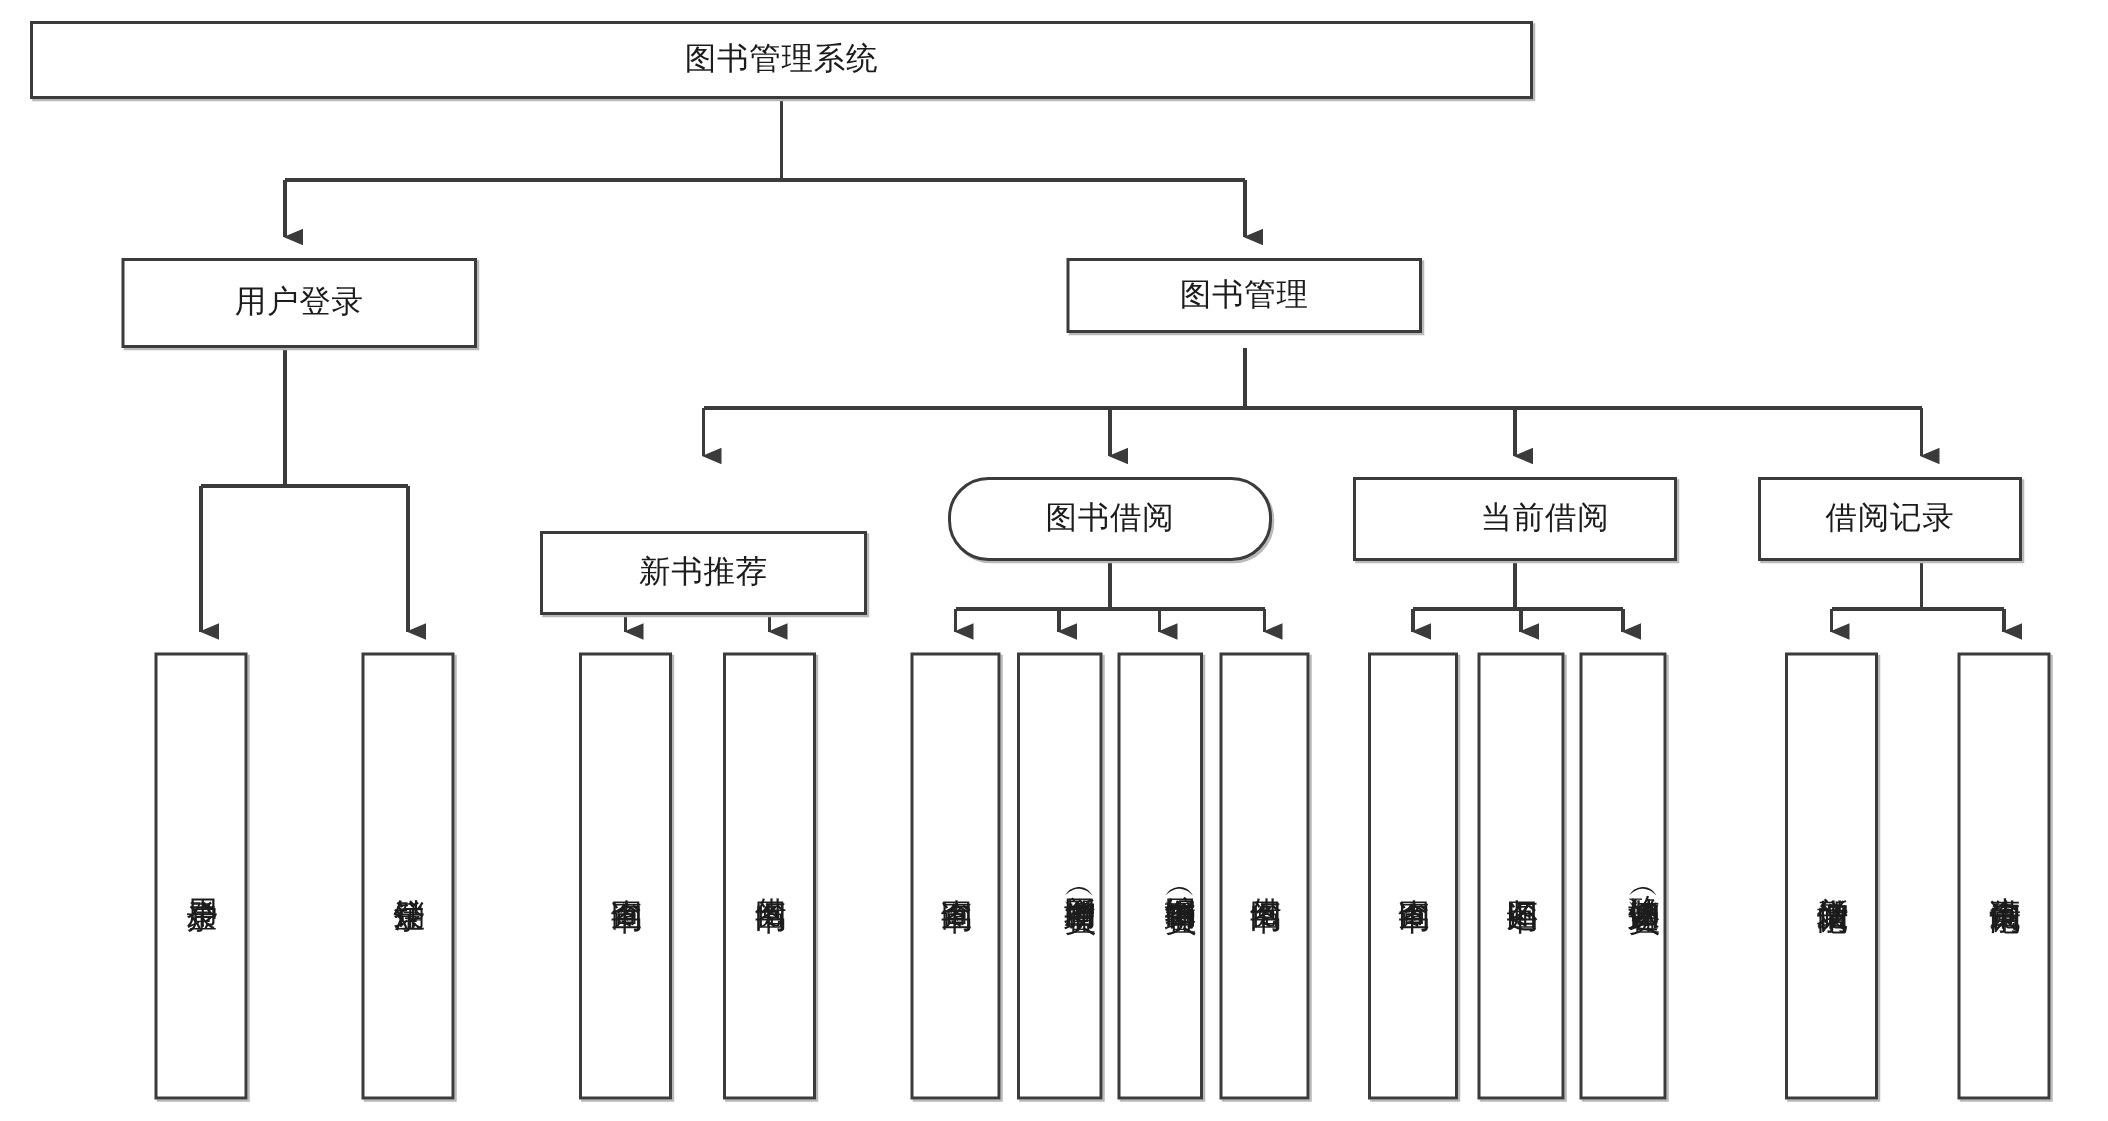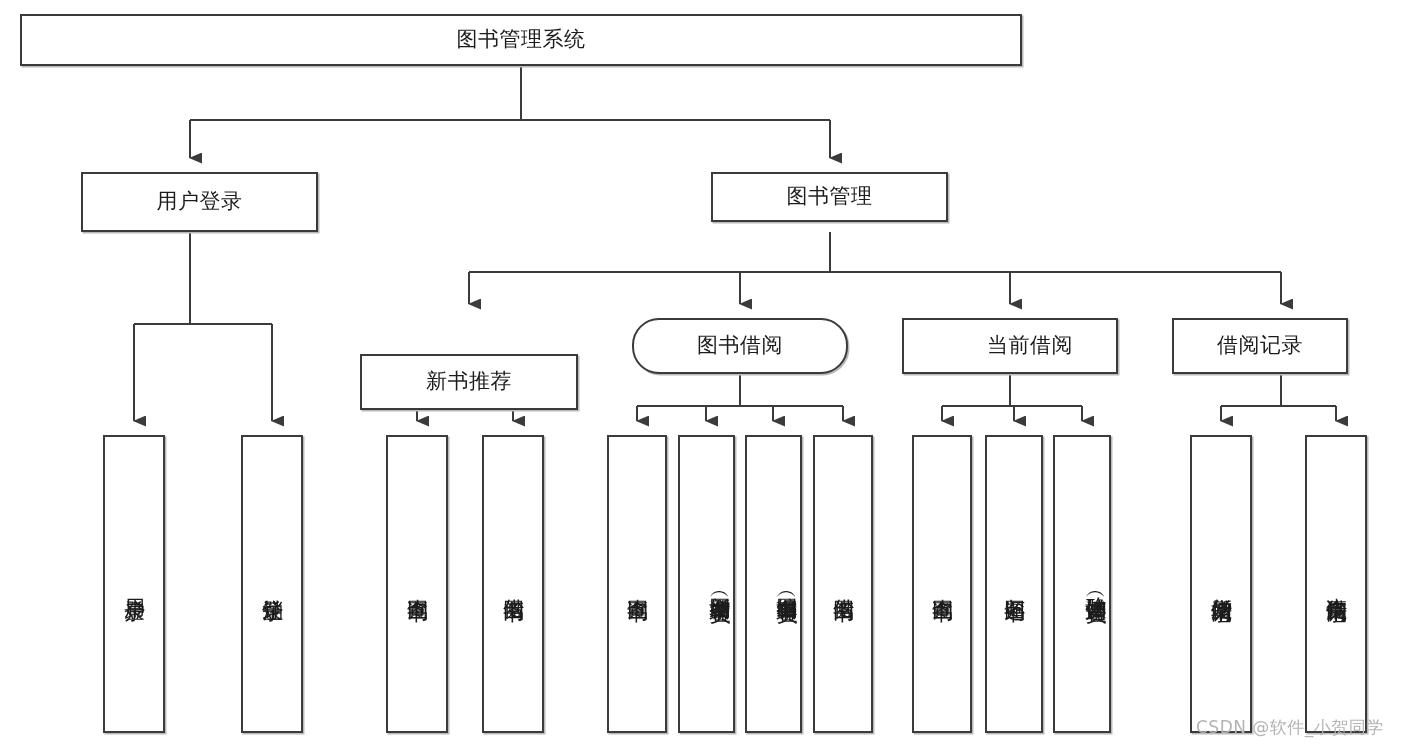--- a/index.html
+++ b/index.html
@@ -178,15 +178,14 @@
   <div class="node-box vertical" style="left:1053px; top:435px; width:58px; height:298px; align-items:flex-start;">
     <span class="vlabel">确认归还（管理员）</span>
   </div>
   <div class="node-box vertical" style="left:1190px; top:435px; width:62px; height:298px;">
     <span class="vlabel">新增借阅记录</span>
   </div>
   <div class="node-box vertical" style="left:1305px; top:435px; width:62px; height:298px;">
     <span class="vlabel">查询借阅记录</span>
   </div>
 
-  <div class="watermark" style="left:1196px; top:716px;">CSDN @软件_小贺同学</div>
 
 </div>
 
 </body></html>

